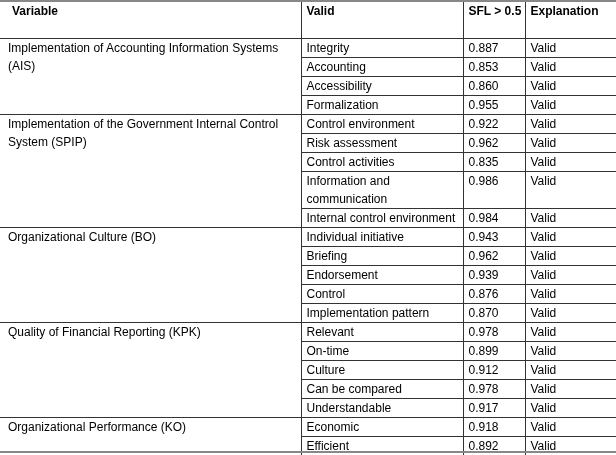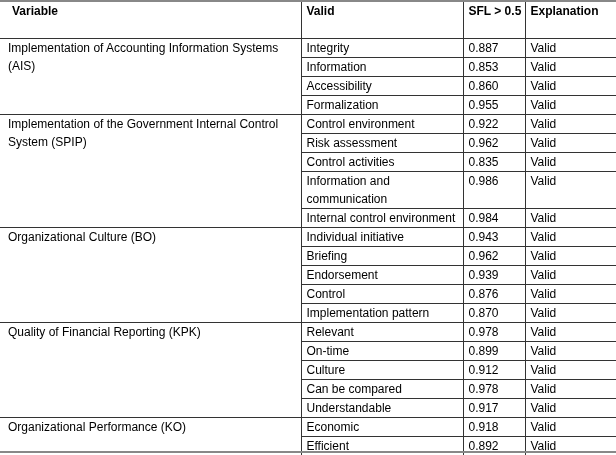--- a/index.html
+++ b/index.html
@@ -36,21 +36,21 @@
     </tr>
   </thead>
   <tbody id="tbody">
       <tr class="row grp">
         <td class="var" rowspan="4">Implementation of Accounting Information Systems (AIS)</td>
         <td class="item">Integrity</td>
         <td class="sfl">0.887</td>
         <td class="exp">Valid</td>
       </tr>
       <tr class="row">
-        <td class="item">Information</td>
+        <td class="item">Accounting</td>
         <td class="sfl">0.853</td>
         <td class="exp">Valid</td>
       </tr>
       <tr class="row">
         <td class="item">Accessibility</td>
         <td class="sfl">0.860</td>
         <td class="exp">Valid</td>
       </tr>
       <tr class="row">
         <td class="item">Formalization</td>

